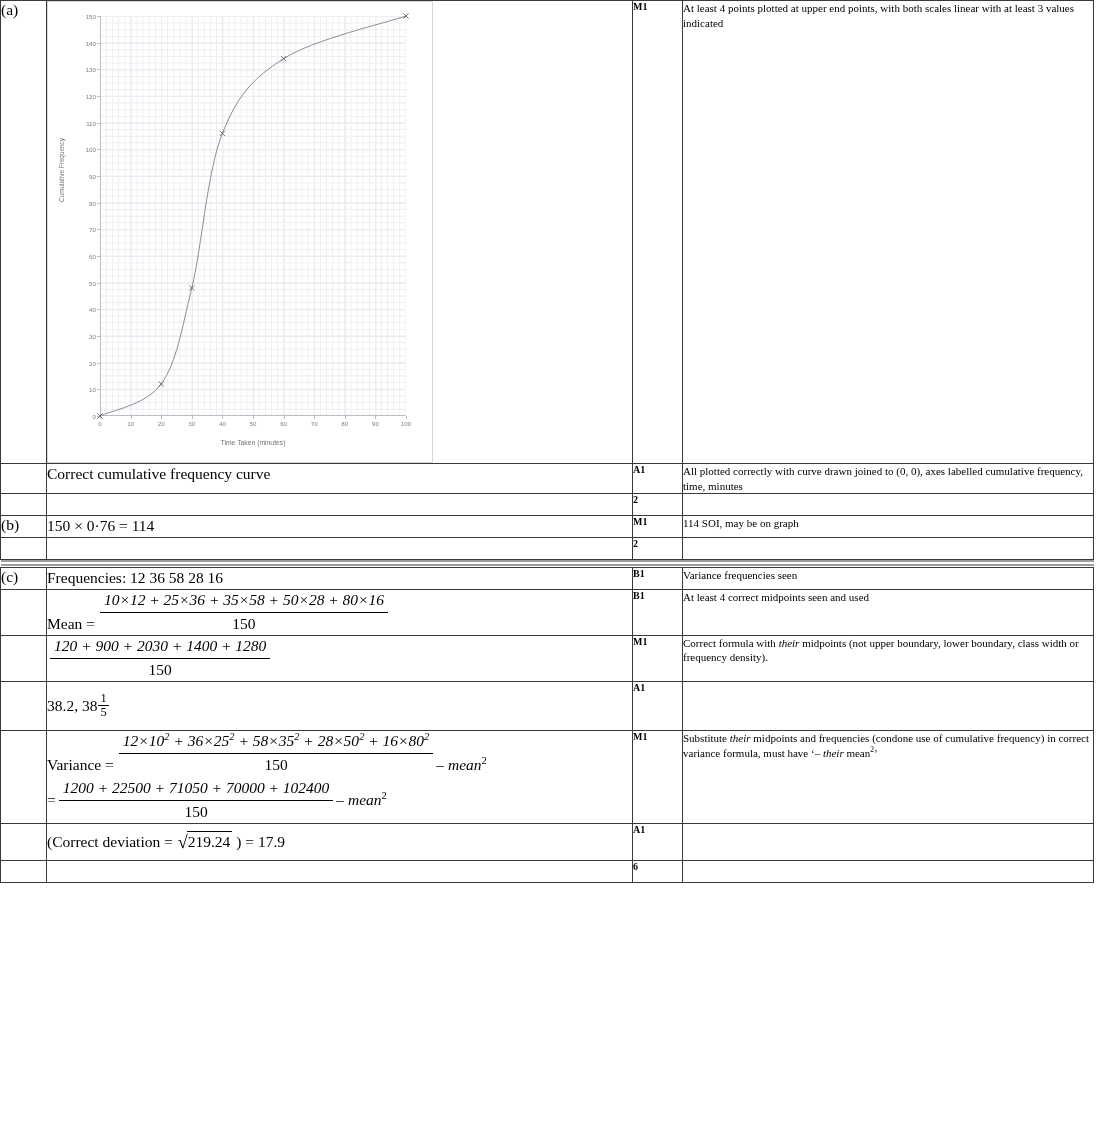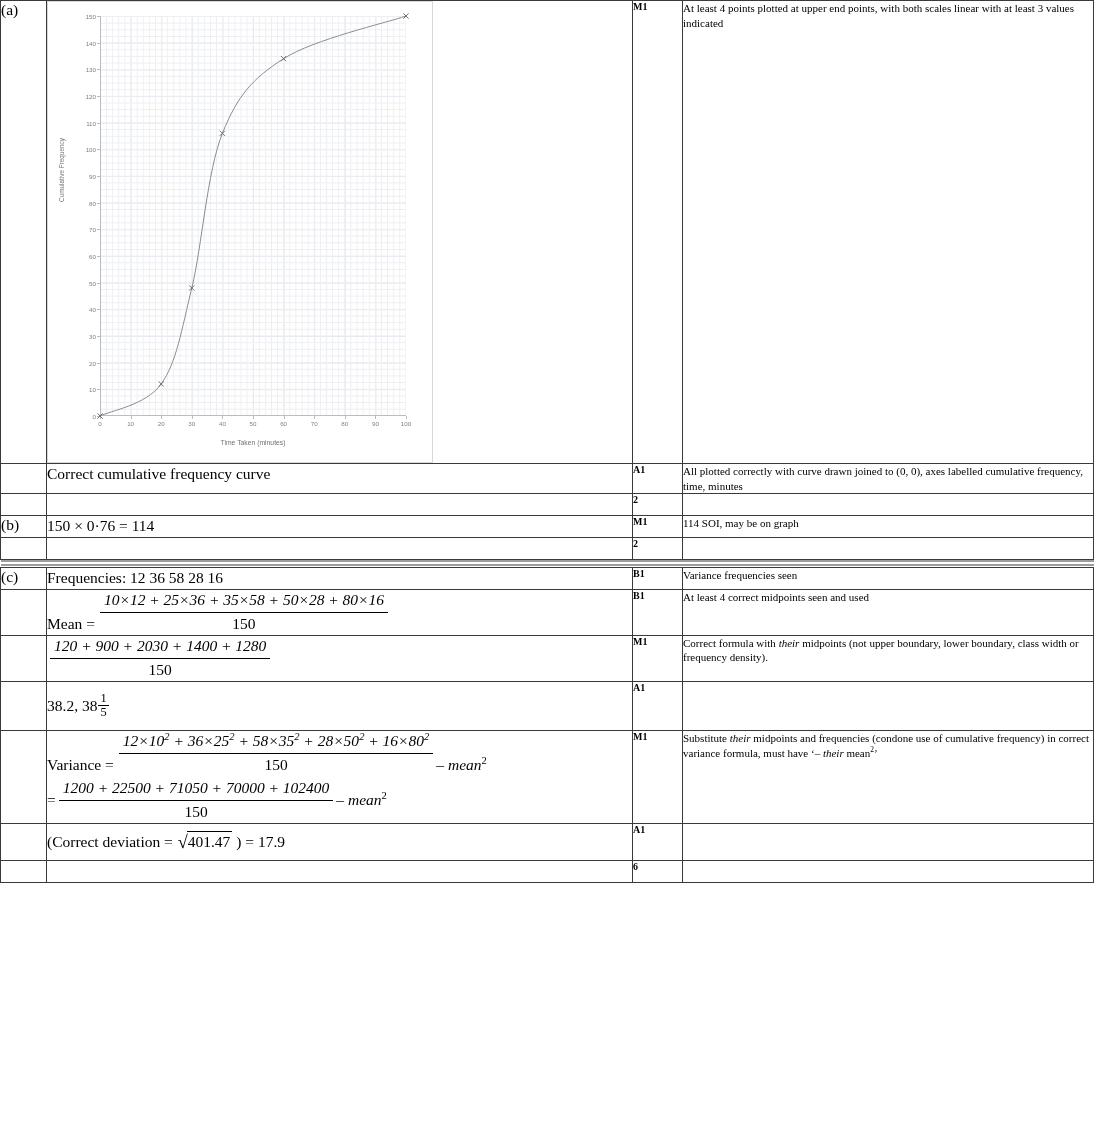--- a/index.html
+++ b/index.html
@@ -464,21 +464,21 @@
       <td class="mark">M1</td>
       <td class="note">
         <span>Substitute </span><i>their</i><span> midpoints and frequencies (condone use of cumulative frequency) in correct variance formula, must have ‘– </span><i>their</i><span> mean</span><sup>2</sup><span>’</span>
       </td>
     </tr>
 
     <tr>
       <td class="lbl lbl-blank"></td>
       <td class="work">
         <div style="padding:6px 0 6px 0;">
-          <span>(Correct deviation = </span><span class="radic"><span class="rsign">√</span><span class="rbody">401.47</span></span><span> ) = 17.9</span>
+          <span>(Correct deviation = </span><span class="radic"><span class="rsign">√</span><span class="rbody">219.24</span></span><span> ) = 17.9</span>
         </div>
       </td>
       <td class="mark">A1</td>
       <td class="note empty-cell"></td>
     </tr>
 
     <tr>
       <td class="lbl lbl-blank"></td>
       <td class="work empty-cell">&nbsp;</td>
       <td class="mark">6</td>

